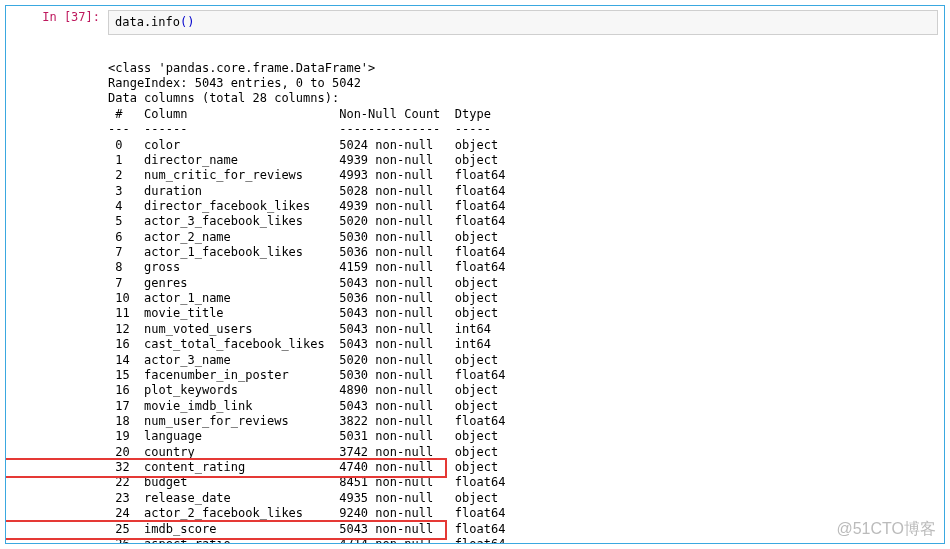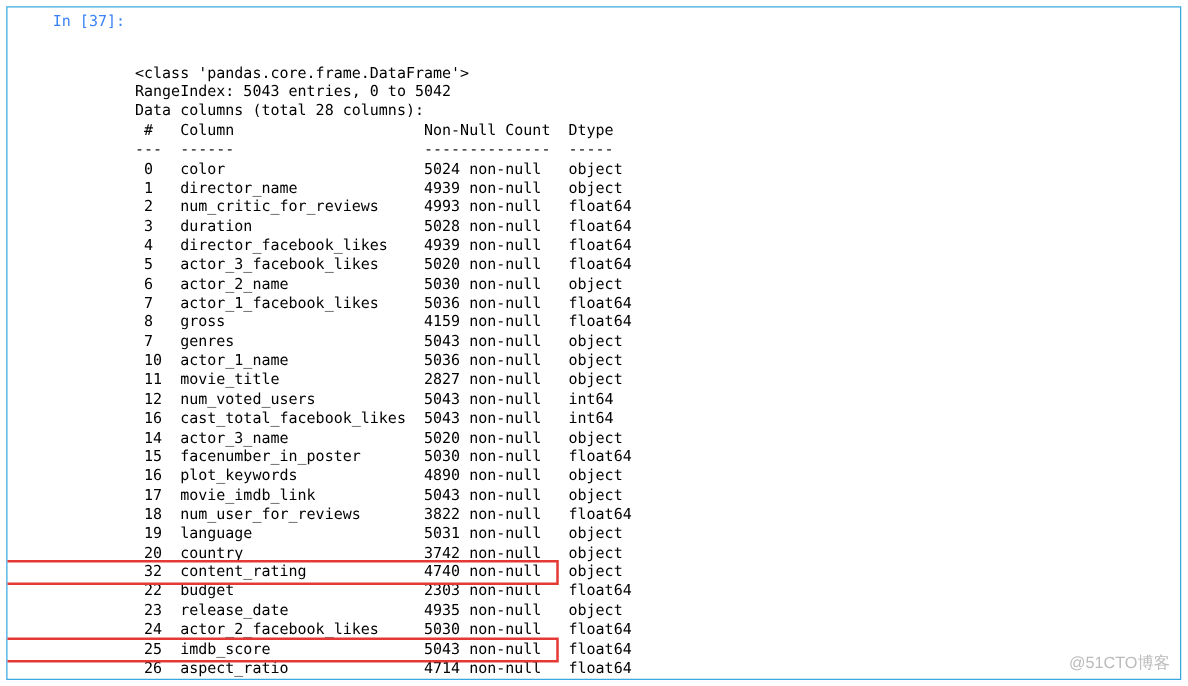--- a/index.html
+++ b/index.html
@@ -1,63 +1,64 @@
 <!DOCTYPE html>
 <html><head>
 <meta charset="utf-8">
 <style>
   html,body{margin:0;padding:0;background:#fff;font-family:Menlo,Consolas,"DejaVu Sans Mono",monospace;font-size:12px;line-height:1.28;color:#000}
   .outer{border:1px solid #3aa8e0;width:938px;height:537px;margin:5px;position:relative;overflow:hidden}
   .cell{display:flex;flex-direction:row;padding:4px 0 0 0}
-  .prompt{width:94px;text-align:right;color:#3b82f6;padding-right:8px;flex:0 0 auto}
+  .prompt{width:94px;text-align:right;color:#be185d;padding-right:8px;flex:0 0 auto}
   .code-area{flex:1 1 auto;background:#f7f7f7;border:1px solid #cfcfcf;padding:4px 6px;margin-right:6px}
   .output{padding:10px 0 0 102px;white-space:pre;position:relative}
   .hl{position:absolute;border:2px solid #e53935;background:rgba(229,57,53,0);pointer-events:none}
-  .watermark{position:absolute;right:8px;bottom:4px;color:#bbb;font-family:Arial,sans-serif;font-size:13px}
+  .watermark{position:absolute;right:8px;bottom:4px;color:#bbb;font-family:Arial,sans-serif;font-size:16px}
   .blue{color:#0000cc}
 </style>
 </head>
 <body>
 <div class="outer">
 
   <div class="cell">
     <div class="prompt"><span>In [37]:</span></div>
+    <div class="code-area"><span>data.info</span><span class="blue">(</span><span class="blue">)</span></div>
   </div>
 
   <div class="output">
 <span>&lt;class 'pandas.core.frame.DataFrame'&gt;</span>
 <span>RangeIndex: 5043 entries, 0 to 5042</span>
 <span>Data columns (total 28 columns):</span>
 <span> #   Column                     Non-Null Count  Dtype  </span>
 <span>---  ------                     --------------  -----  </span>
 <span> 0   color                      5024 non-null   object </span>
 <span> 1   director_name              4939 non-null   object </span>
 <span> 2   num_critic_for_reviews     4993 non-null   float64</span>
 <span> 3   duration                   5028 non-null   float64</span>
 <span> 4   director_facebook_likes    4939 non-null   float64</span>
 <span> 5   actor_3_facebook_likes     5020 non-null   float64</span>
 <span> 6   actor_2_name               5030 non-null   object </span>
 <span> 7   actor_1_facebook_likes     5036 non-null   float64</span>
 <span> 8   gross                      4159 non-null   float64</span>
 <span> 7   genres                     5043 non-null   object </span>
 <span> 10  actor_1_name               5036 non-null   object </span>
-<span> 11  movie_title                2827 non-null   object </span>
+<span> 11  movie_title                5043 non-null   object </span>
 <span> 12  num_voted_users            5043 non-null   int64  </span>
 <span> 16  cast_total_facebook_likes  5043 non-null   int64  </span>
 <span> 14  actor_3_name               5020 non-null   object </span>
 <span> 15  facenumber_in_poster       5030 non-null   float64</span>
 <span> 16  plot_keywords              4890 non-null   object </span>
 <span> 17  movie_imdb_link            5043 non-null   object </span>
 <span> 18  num_user_for_reviews       3822 non-null   float64</span>
 <span> 19  language                   5031 non-null   object </span>
 <span> 20  country                    3742 non-null   object </span>
 <span> 32  content_rating             4740 non-null   object </span>
-<span> 22  budget                     2303 non-null   float64</span>
+<span> 22  budget                     8451 non-null   float64</span>
 <span> 23  release_date               4935 non-null   object </span>
-<span> 24  actor_2_facebook_likes     5030 non-null   float64</span>
+<span> 24  actor_2_facebook_likes     9240 non-null   float64</span>
 <span> 25  imdb_score                 5043 non-null   float64</span>
 <span> 26  aspect_ratio               4714 non-null   float64</span>
 
 
 
     <div class="hl" style="left:-3px;top:423px;width:440px;height:16px"></div>
     <div class="hl" style="left:-3px;top:485px;width:440px;height:16px"></div>
   </div>
 
   <div class="watermark">@51CTO博客</div>

